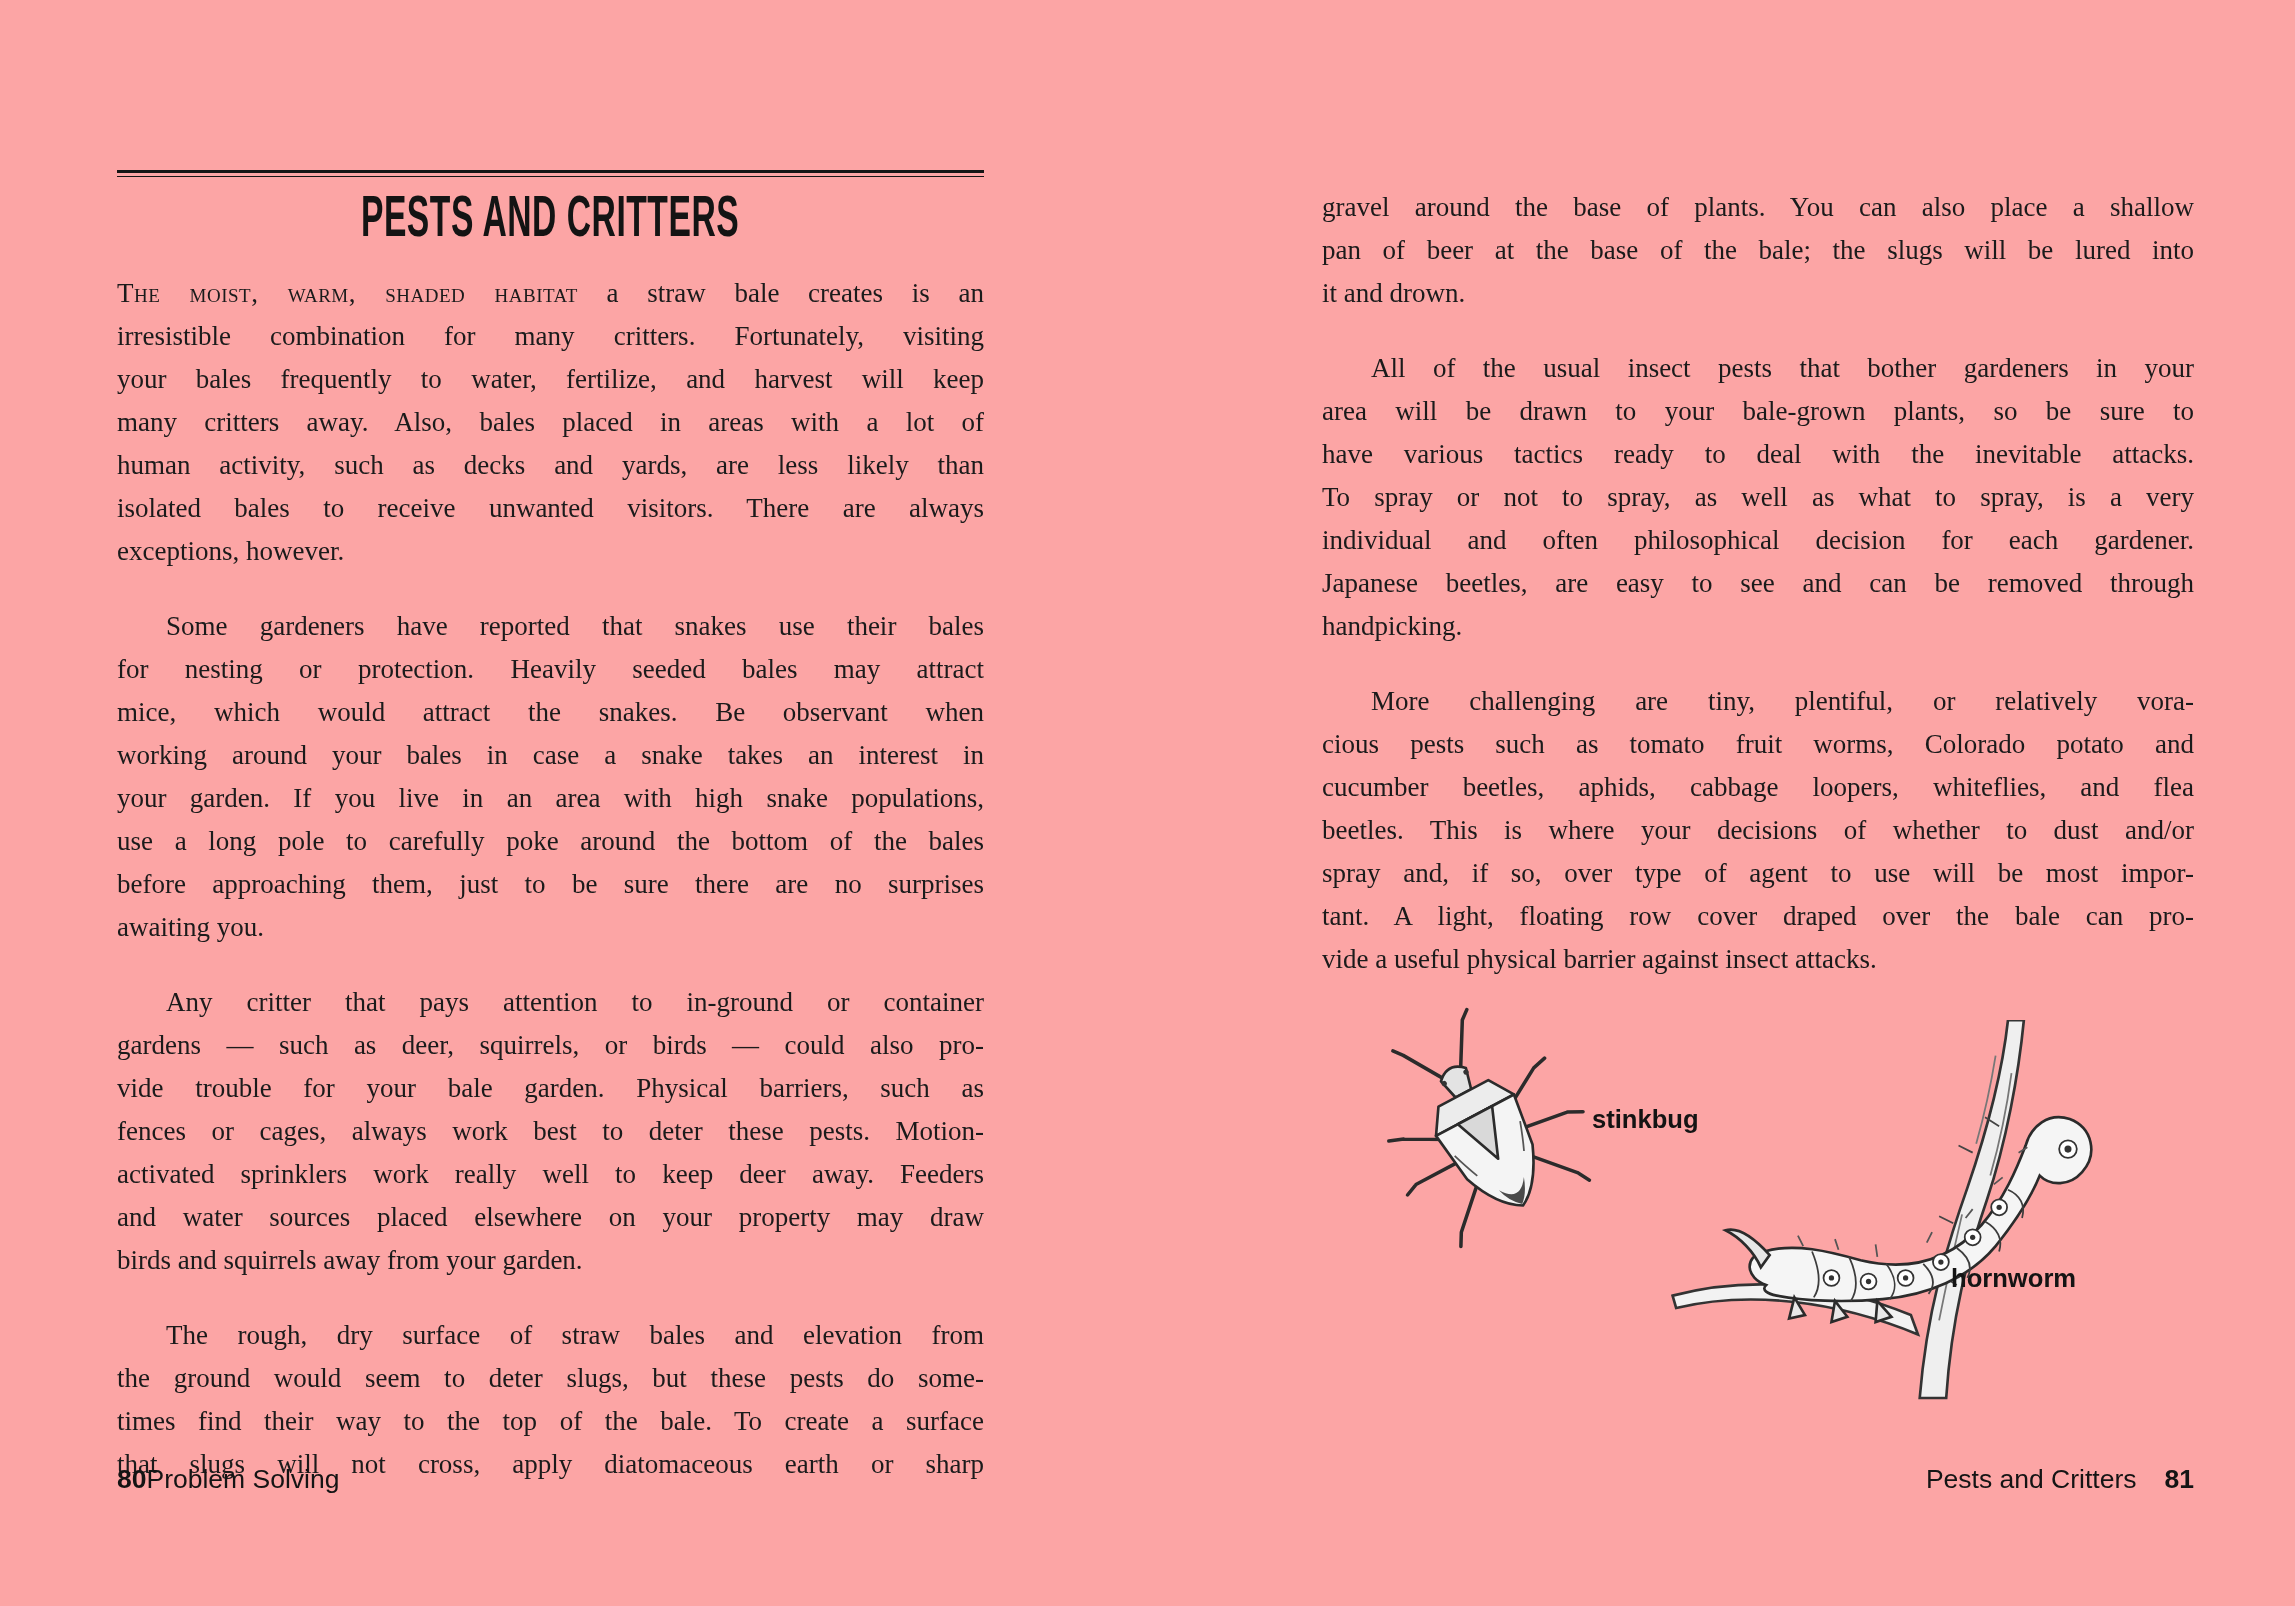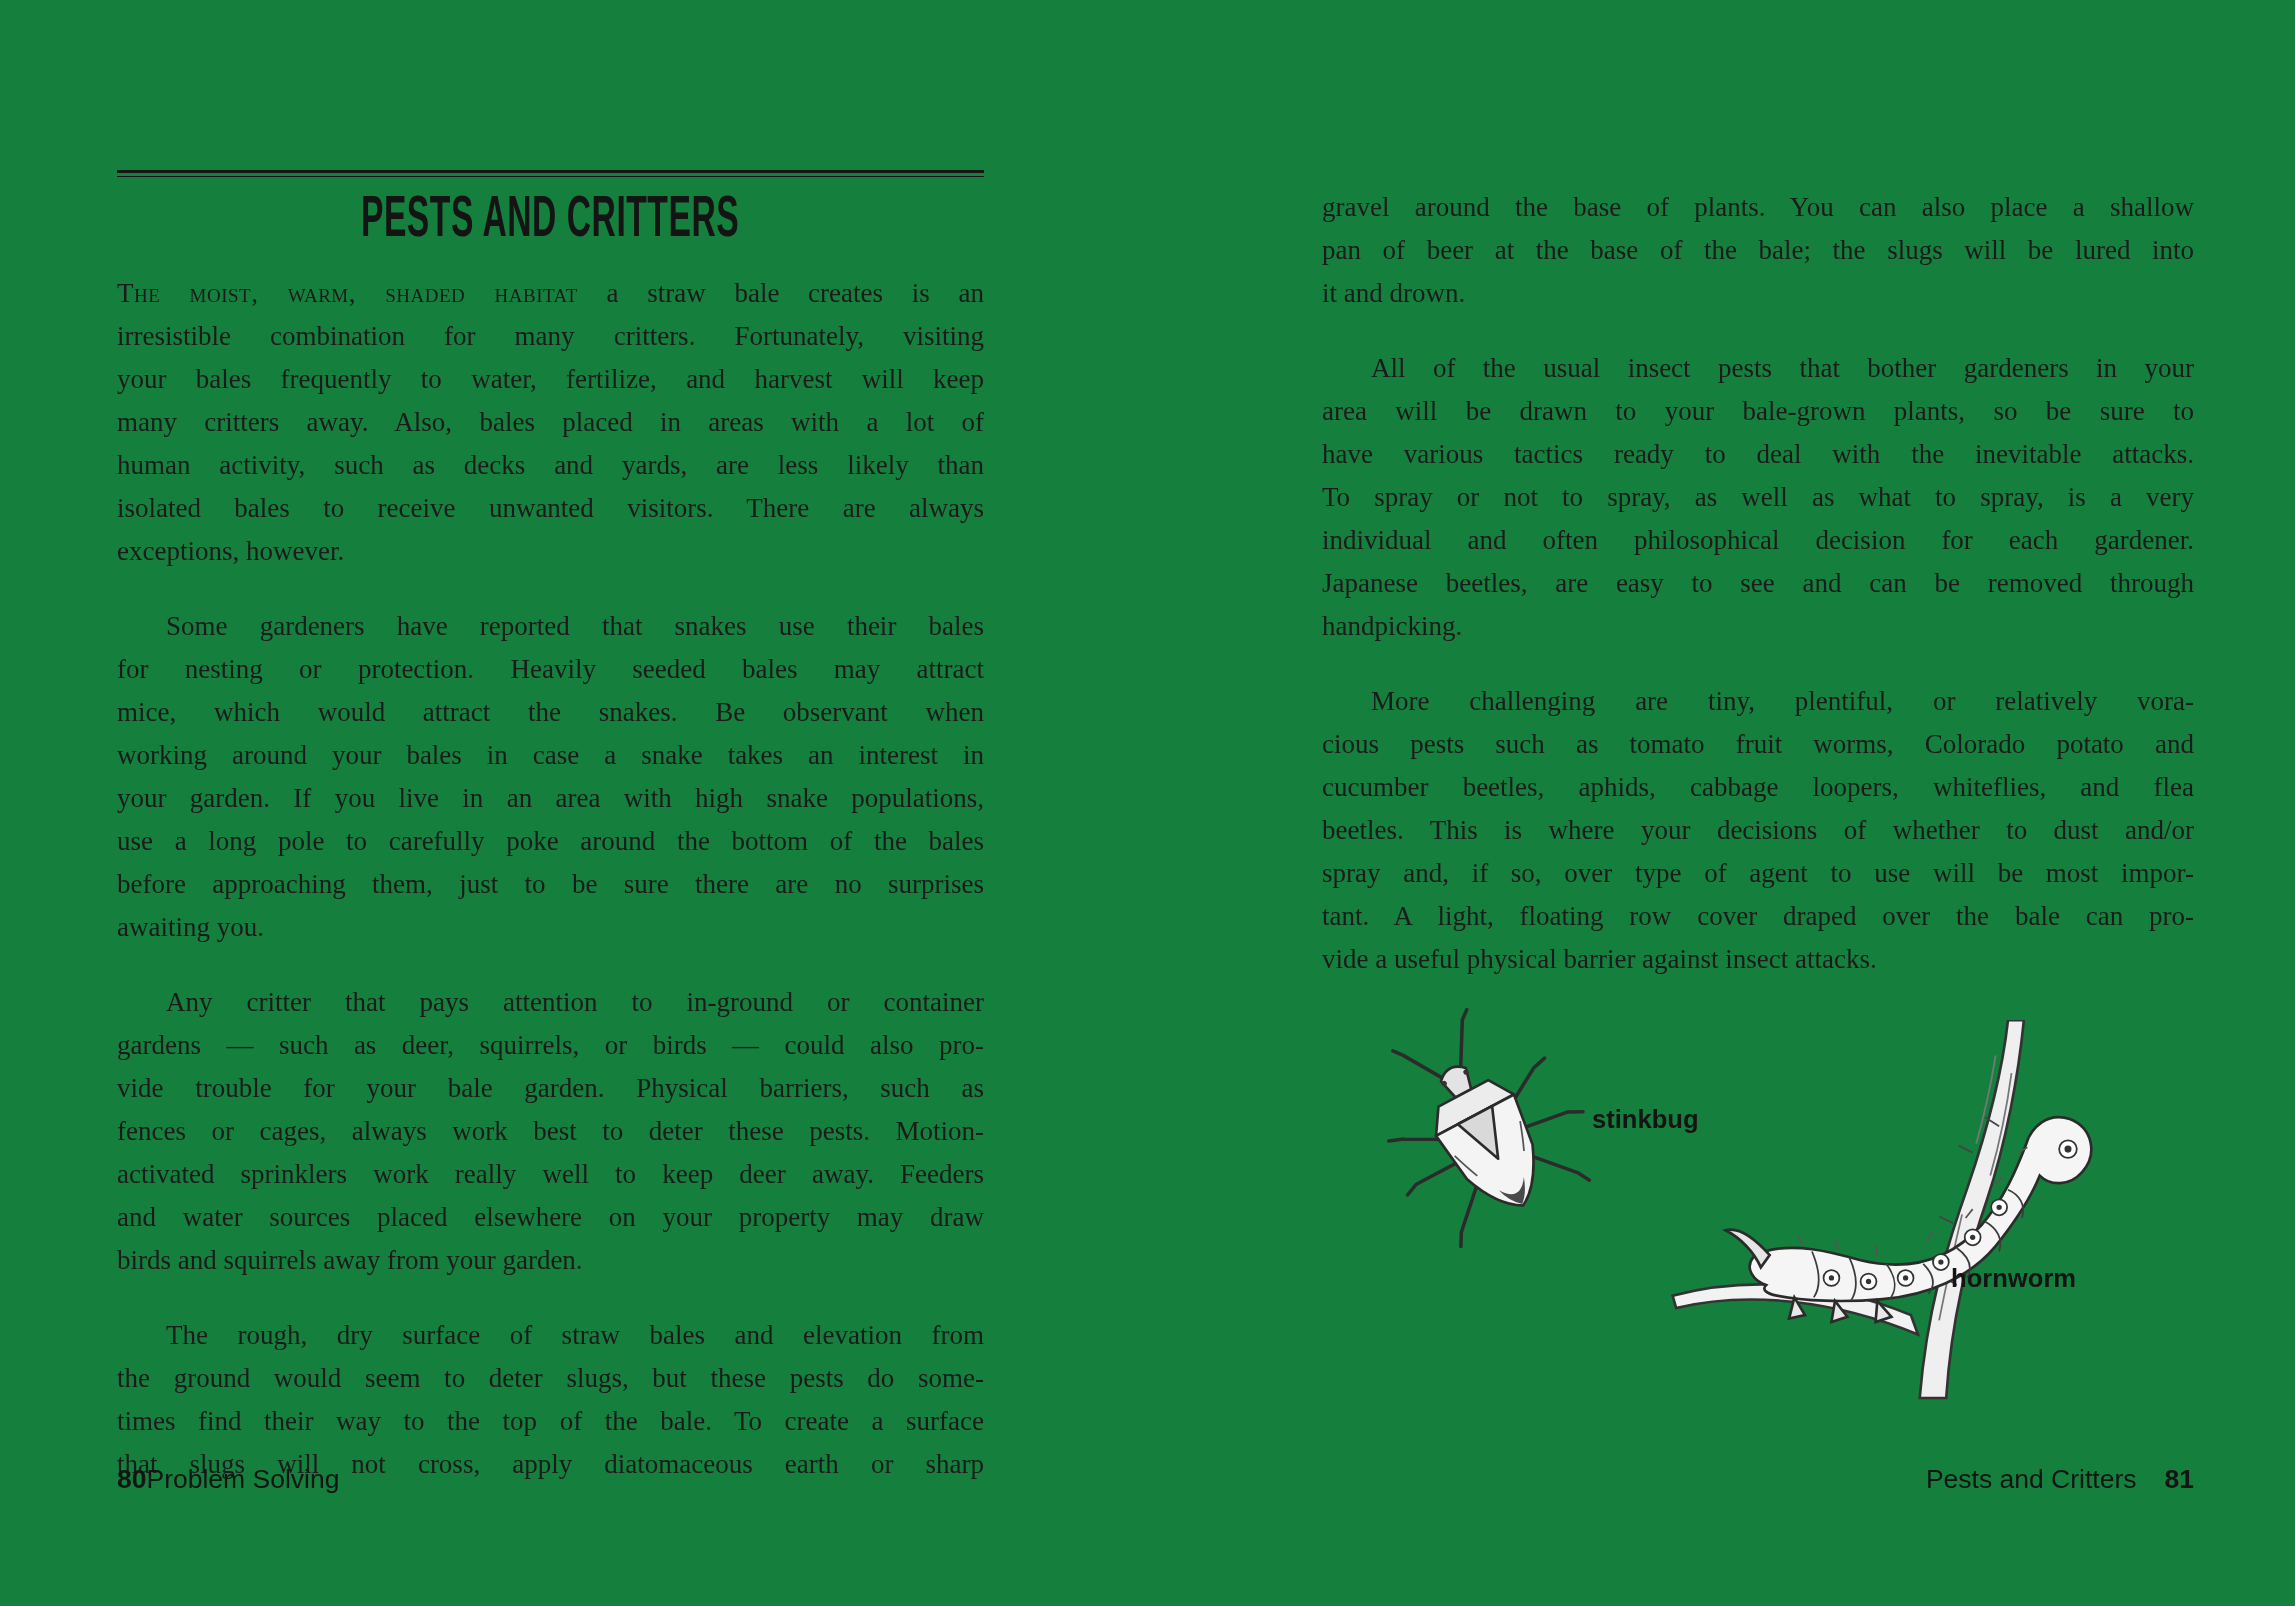--- a/index.html
+++ b/index.html
@@ -1,19 +1,19 @@
 <!DOCTYPE html>
 <html style="font-size:14px"><head>
 <meta charset="utf-8">
 <style>
   * { margin:0; padding:0; box-sizing:border-box; }
   html,body { width:2295px; height:1607px; }
   body { background:#ffffff; font-family:"Liberation Serif", serif; color:#1b1b1b; }
 
-  .spread { position:relative; width:2295px; height:1607px; background:#15803d; overflow:hidden; }
+  .spread { position:relative; width:2295px; height:1607px; background:#fca5a5; overflow:hidden; }
 
   .page { position:absolute; top:0; height:1607px; }
   .page-left  { left:117px;  width:867px; }
   .page-right { left:1322px; width:872px; }
 
   
   .chapter-rule { position:absolute; top:170px; left:0; width:100%; border-top:3.5px solid #151515; }
   .chapter-rule .thin-rule { margin-top:2.6px; height:1.8px; background:#151515; }
   .chapter-title { position:absolute; top:187px; left:0; width:100%; text-align:center;
                    font-family:"Liberation Sans", sans-serif; font-weight:bold; color:#141414; }

